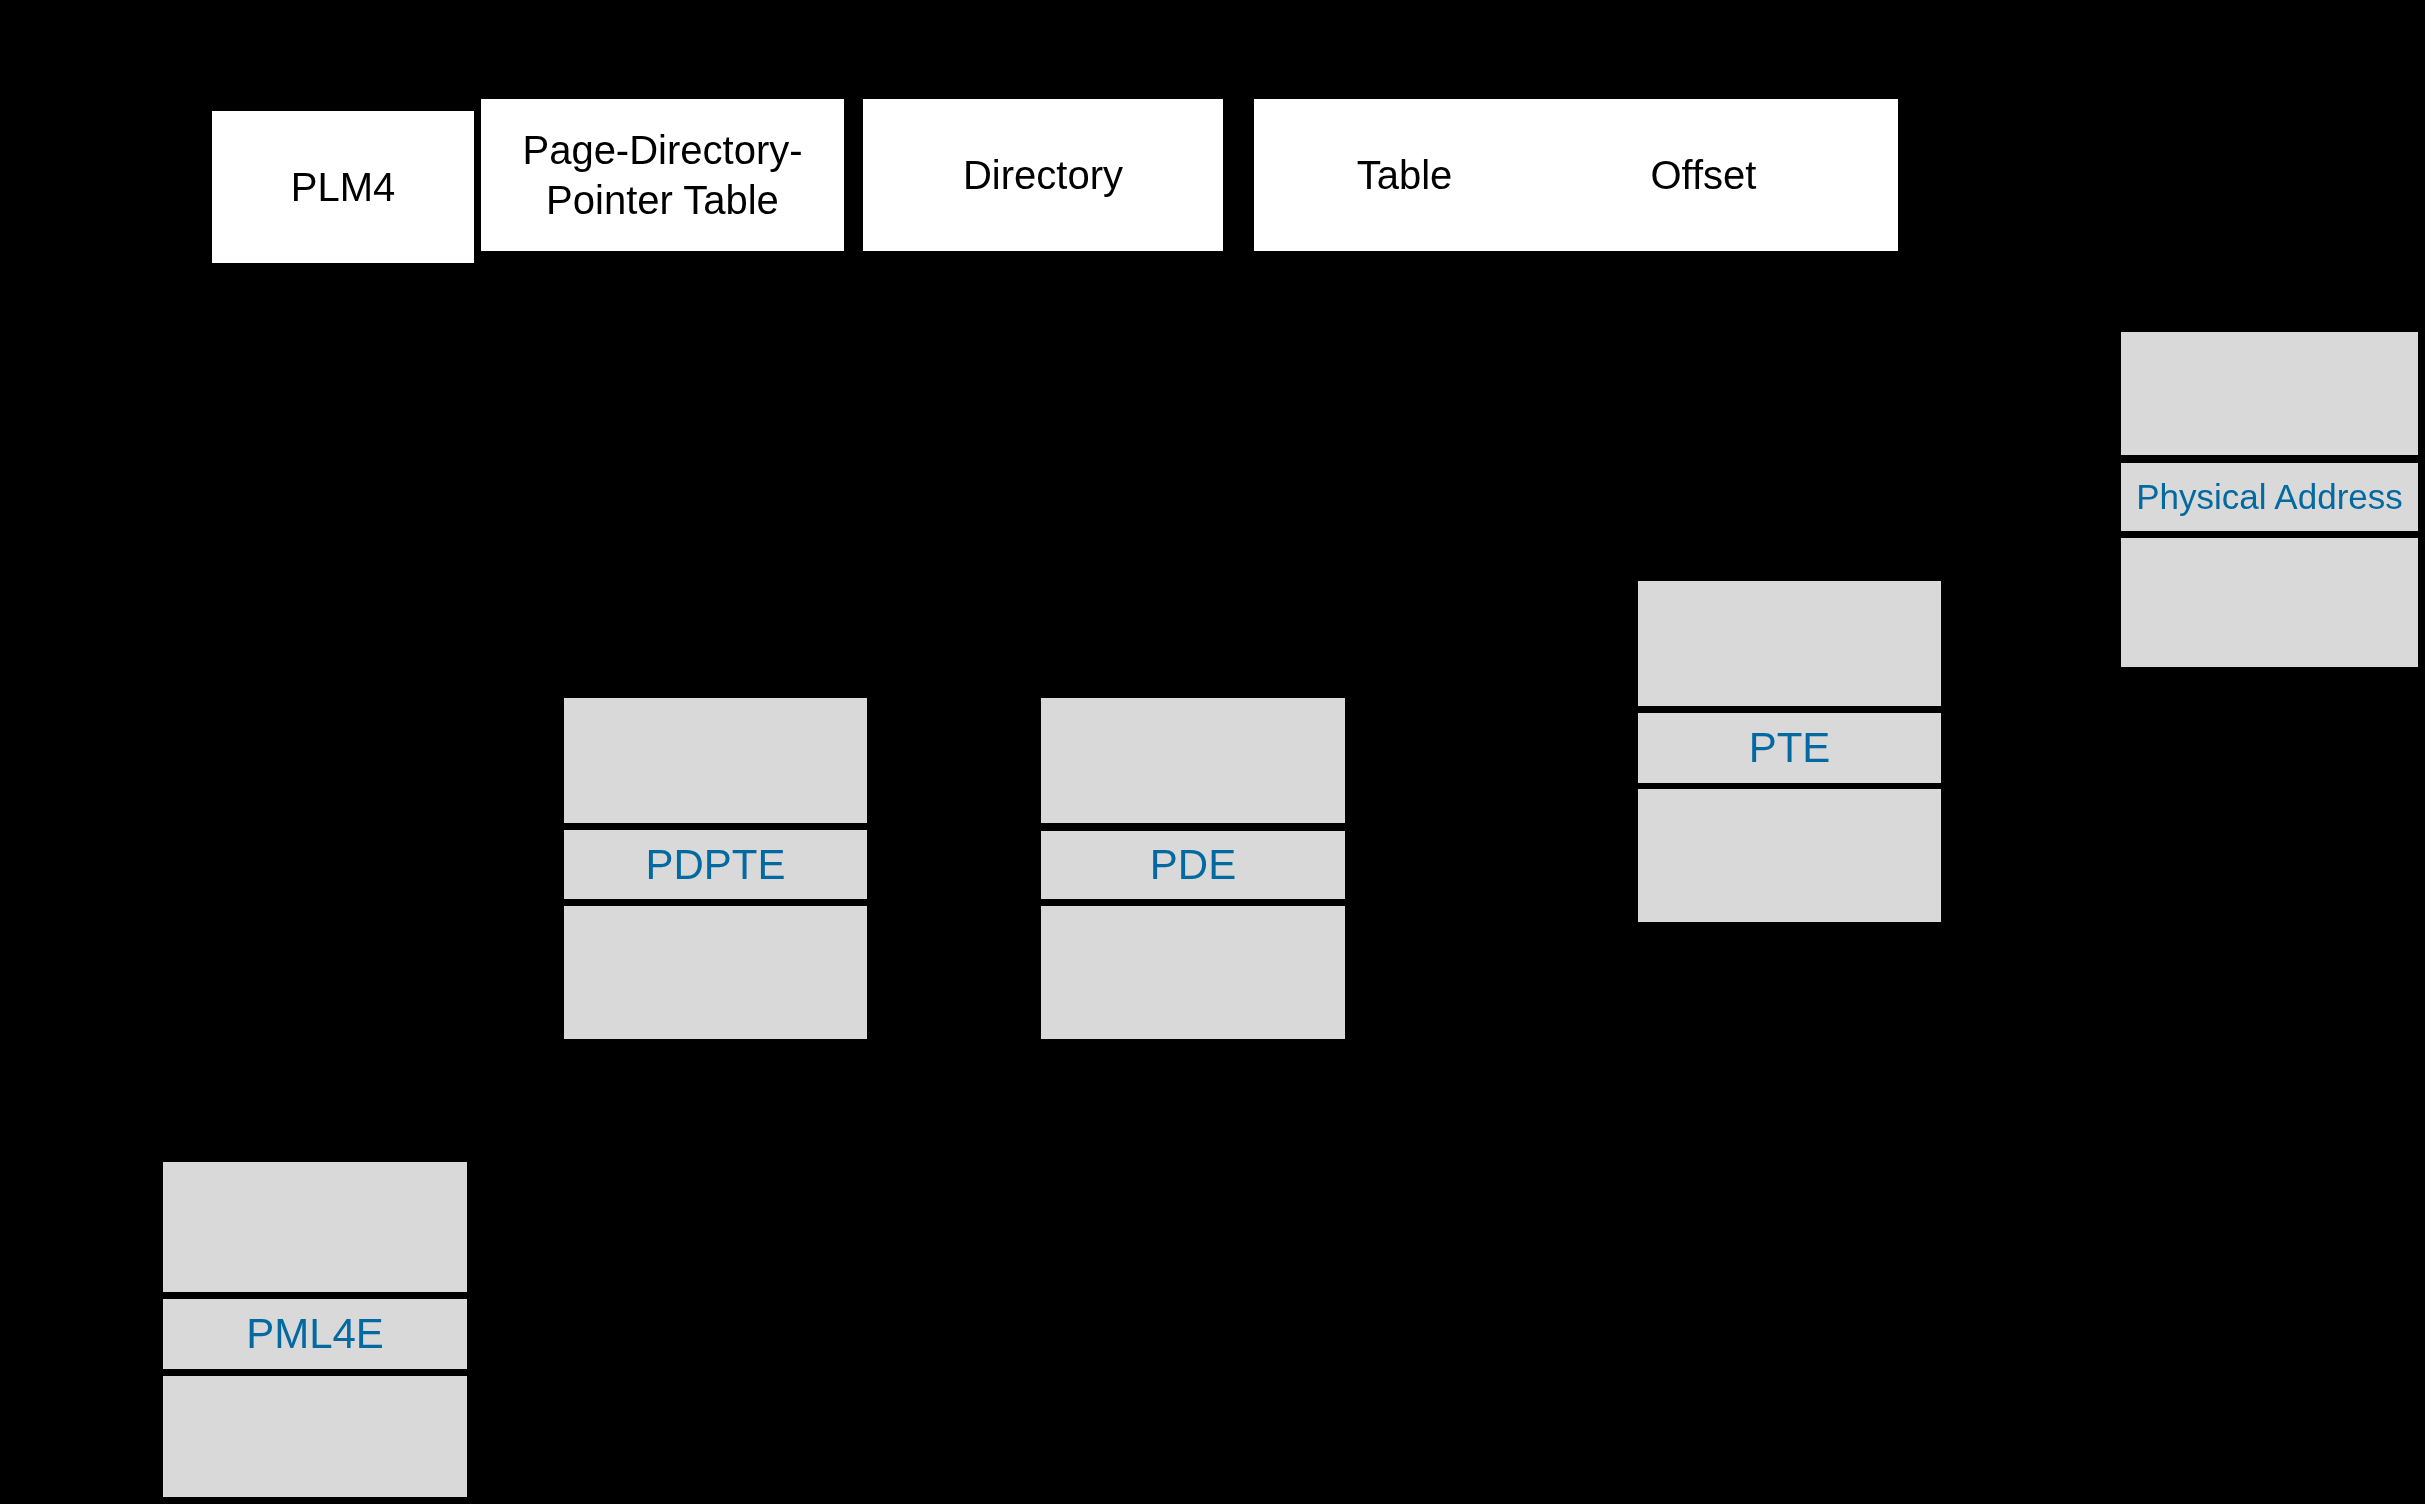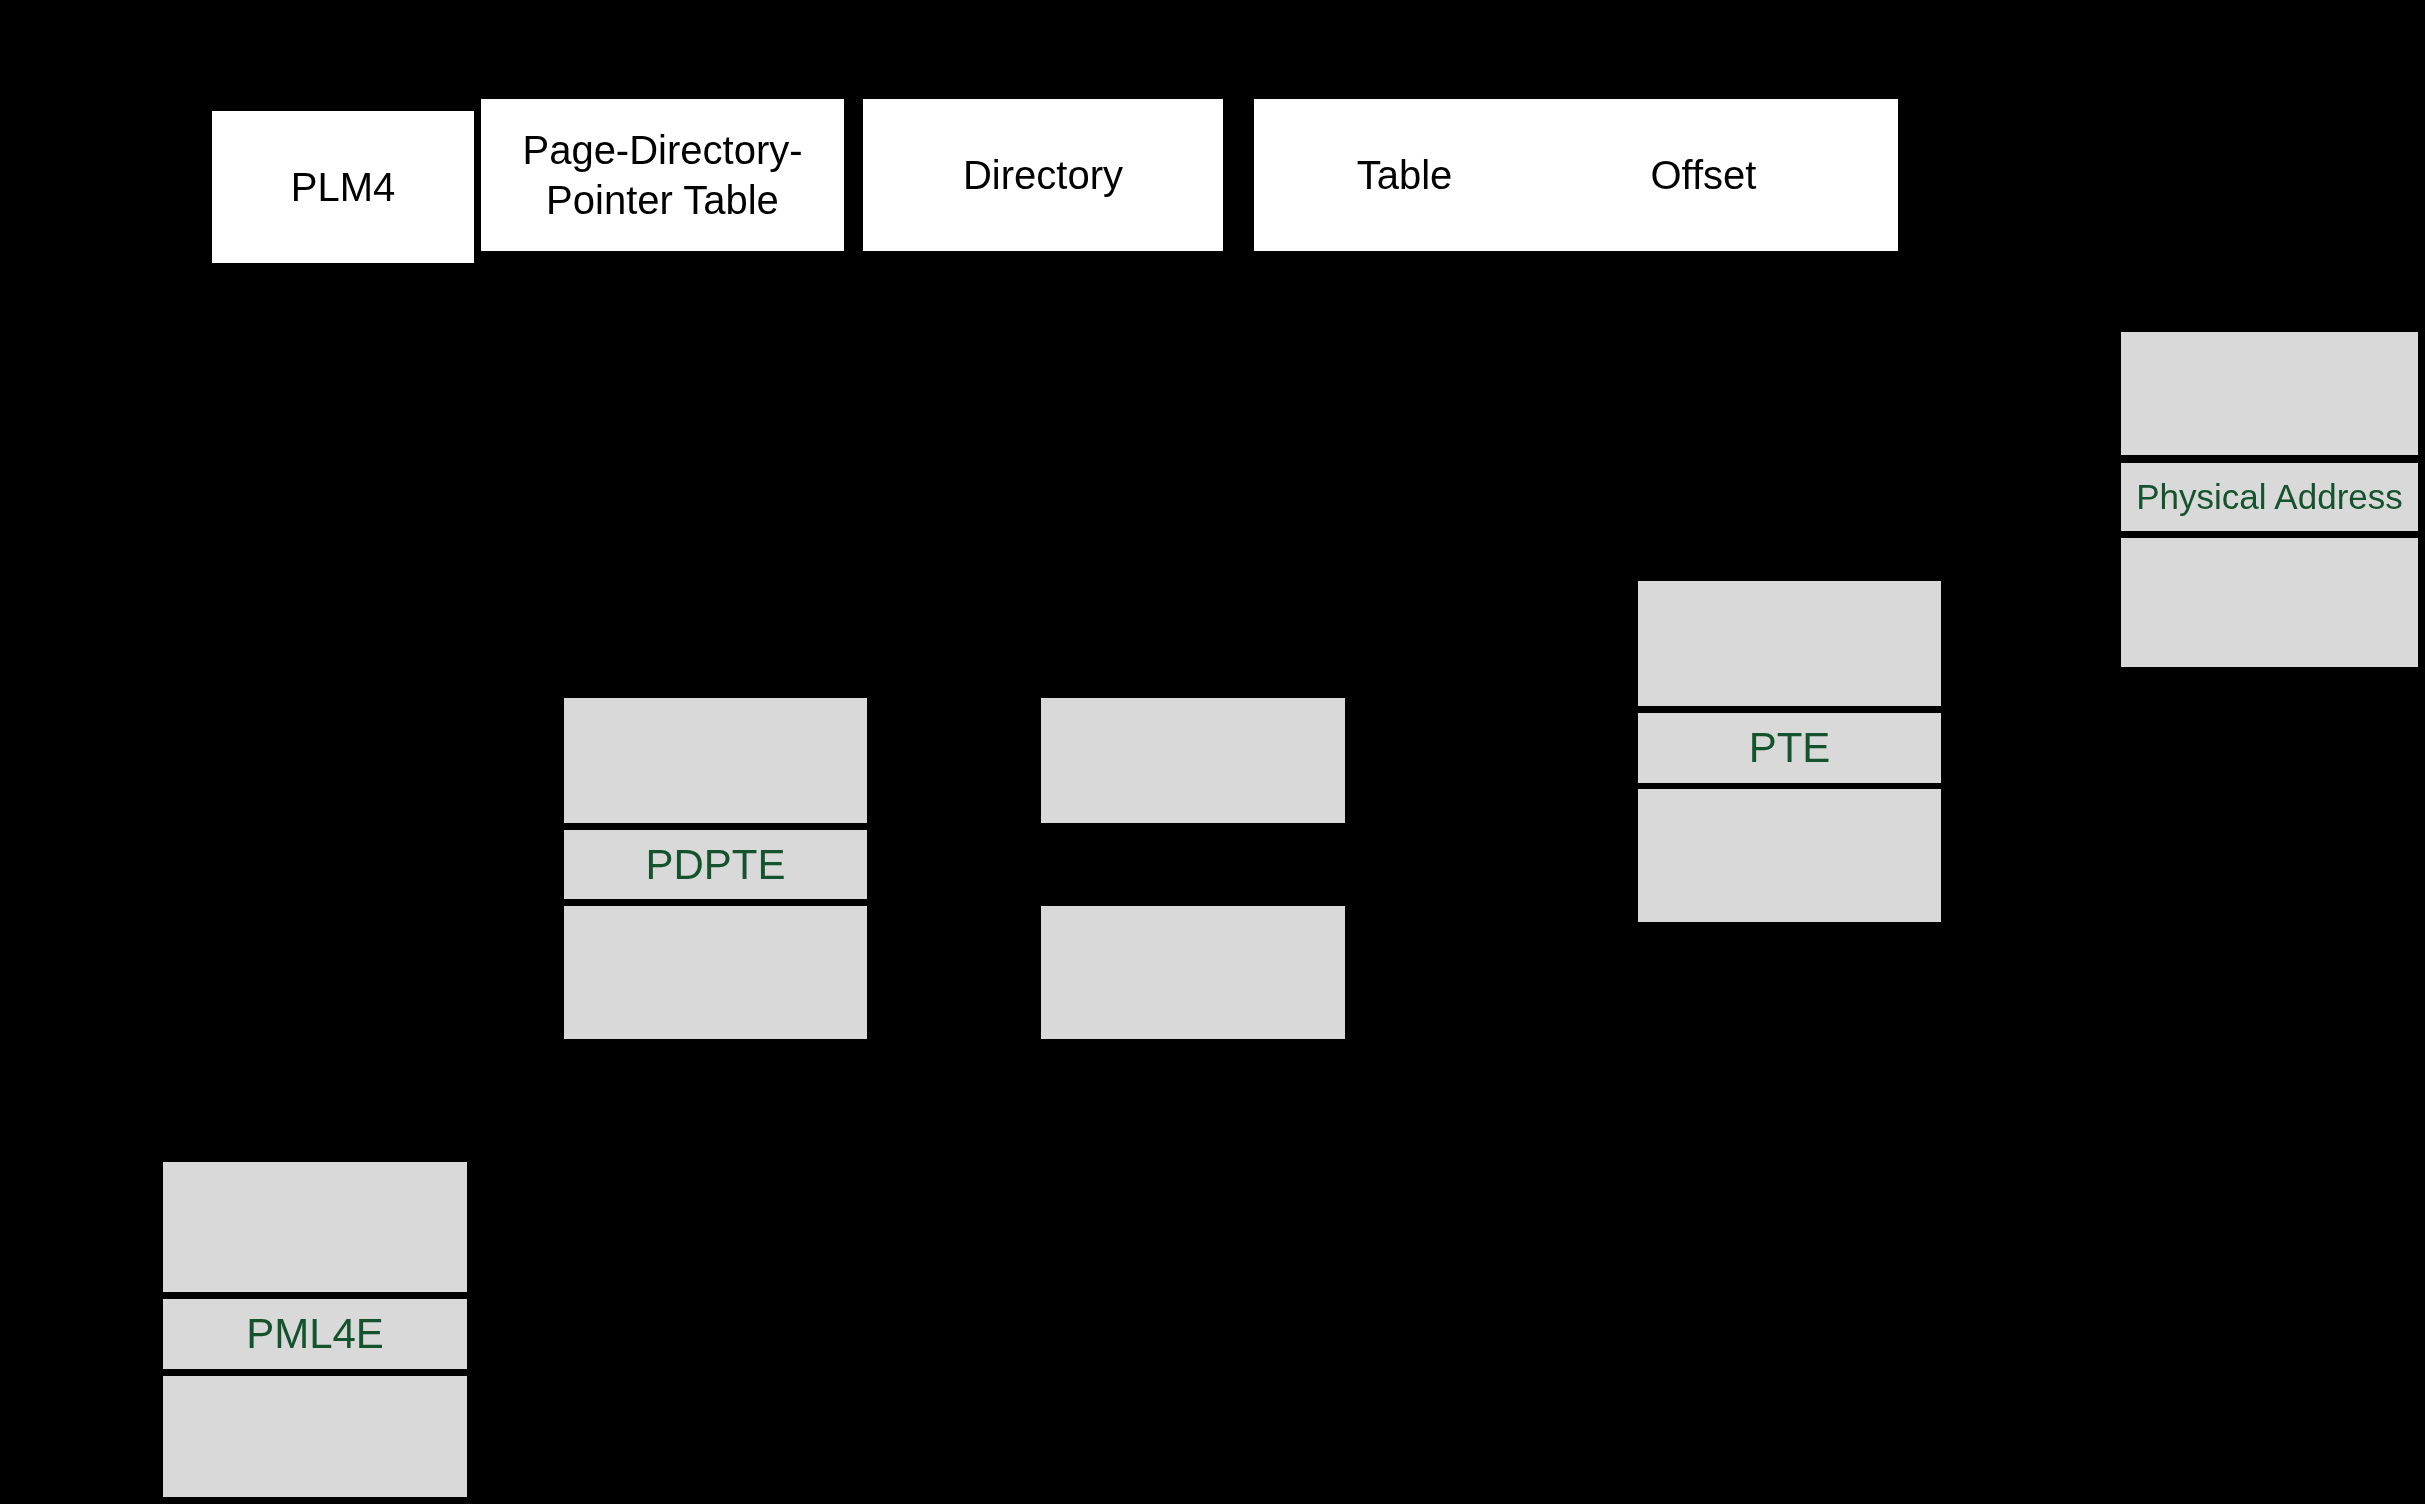--- a/index.html
+++ b/index.html
@@ -45,21 +45,21 @@
     left: 0;
     right: 0;
     background: #d9d9d9;
   }
   .ptable .entry {
     display: flex;
     align-items: center;
     justify-content: center;
     text-align: center;
     font-size: 42px;
-    color: #14532d;
+    color: #0369a1;
   }
 
   
   #tbl-pml4e { left: 163px; top: 1162px; width: 304px; height: 335px; }
   #tbl-pml4e .c-top    { top: 0;     height: 130px; }
   #tbl-pml4e .c-entry  { top: 137px; height: 70px; }
   #tbl-pml4e .c-bottom { top: 214px; height: 121px; }
 
   
   #tbl-pdpte { left: 564px; top: 698px; width: 303px; height: 341px; }
@@ -115,20 +115,23 @@
 <div class="ptable" id="tbl-pdpte">
   <div class="cell c-top"></div>
   <div class="cell c-entry entry">
     <span>PDPTE</span>
   </div>
   <div class="cell c-bottom"></div>
 </div>
 
 <div class="ptable" id="tbl-pde">
   <div class="cell c-top"></div>
+  <div class="cell c-entry entry">
+    <span>PDE</span>
+  </div>
   <div class="cell c-bottom"></div>
 </div>
 
 <div class="ptable" id="tbl-pte">
   <div class="cell c-top"></div>
   <div class="cell c-entry entry">
     <span>PTE</span>
   </div>
   <div class="cell c-bottom"></div>
 </div>

